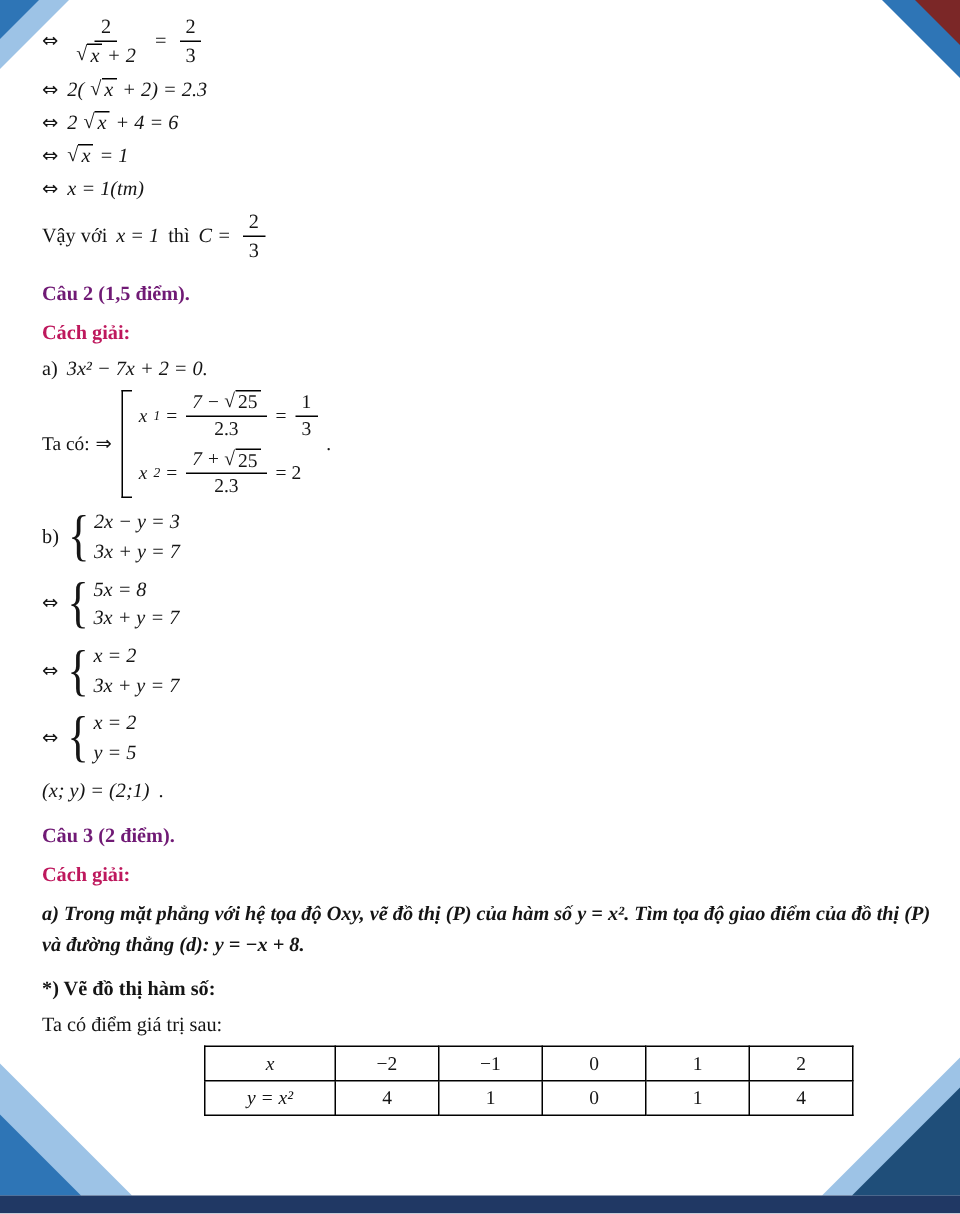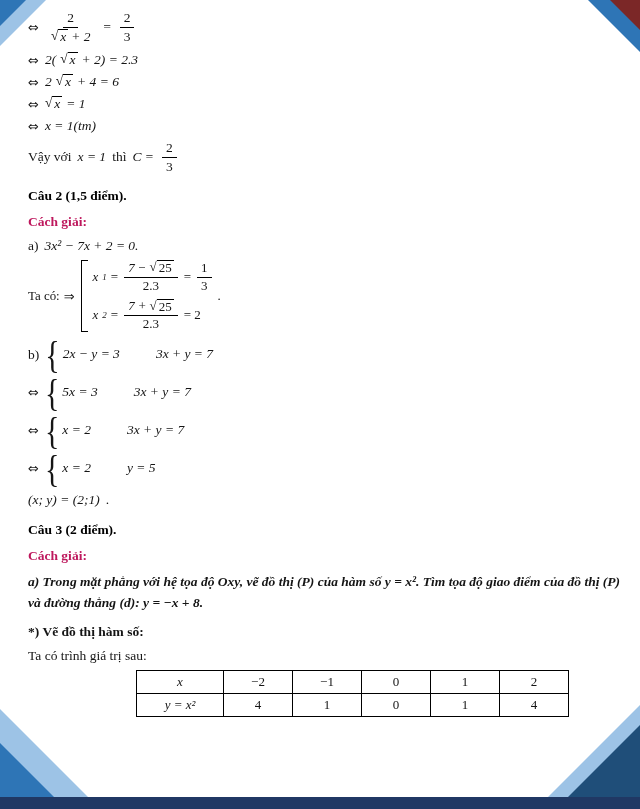--- a/index.html
+++ b/index.html
@@ -21,33 +21,33 @@
   .frac .den{display:flex;align-items:center;justify-content:center;column-gap:3px;padding:1px 4px 0;}
 
   
   .sqrt{display:inline-flex;align-items:flex-start;white-space:nowrap;}
   .sqrt .rsym{line-height:1.1;font-style:normal;}
   .sqrt .rad{border-top:1px solid #000;line-height:1.1;padding:0 2px;font-style:italic;}
 
   
   .sys{display:inline-flex;align-items:center;}
   .sys .brace{font-size:30px;line-height:1;transform:scaleY(1.25);transform-origin:center;margin-right:3px;font-style:normal;}
-  .sys .rows{display:flex;flex-direction:row;row-gap:3px;line-height:1.25;gap:36px;}
+  .sys .rows{display:flex;flex-direction:column;row-gap:3px;line-height:1.25;}
 
   
   .solgroup{display:inline-flex;align-items:stretch;margin-left:2px;}
   .bigbracket{width:6px;border-left:1.6px solid #000;border-top:1.6px solid #000;border-bottom:1.6px solid #000;margin-right:5px;}
   .solrows{display:flex;flex-direction:column;row-gap:5px;justify-content:center;}
   .sol-row{font-size:13px;}
   sub{font-size:9px;font-style:italic;}
 
   .taco{column-gap:4px;font-size:12.9px;}
   .taco .math{font-size:12.9px;}
 
-  .heading-red{color:#000000;font-weight:bold;margin:14px 0 8px;}
+  .heading-red{color:#701a75;font-weight:bold;margin:14px 0 8px;}
   .subhead-red{color:#be185d;font-weight:bold;margin:10px 0 8px;}
   .bi{font-weight:bold;font-style:italic;margin:8px 0;line-height:1.55;}
   .bold{font-weight:bold;margin:10px 0 6px;}
   .plain{margin:8px 0 6px;}
   .concl{margin:8px 0;}
 
   
   .vtable{border-collapse:collapse;margin:4px 0 0 108px;}
   .vtable td{border:1px solid #000;width:60px;height:22px;text-align:center;font-size:13px;padding:0 4px;}
   .vtable td:first-child{width:78px;font-style:italic;}
@@ -215,21 +215,21 @@
           <span class="math">3x + y = 7</span>
         </span>
       </span>
     </div>
 
     <div class="mline sysline">
       <span class="sym">⇔</span>
       <span class="sys">
         <span class="brace">{</span>
         <span class="rows">
-          <span class="math">5x = 3</span>
+          <span class="math">5x = 8</span>
           <span class="math">3x + y = 7</span>
         </span>
       </span>
     </div>
 
     <div class="mline sysline">
       <span class="sym">⇔</span>
       <span class="sys">
         <span class="brace">{</span>
         <span class="rows">
@@ -252,21 +252,21 @@
 
     <div class="mline concl">
       <span class="math">(x; y) = (2;1)</span>
       <span>.</span>
     </div>
 
     <div class="heading-red">Câu 3 (2 điểm).</div>
     <div class="subhead-red">Cách giải:</div>
     <div class="bi">a) Trong mặt phẳng với hệ tọa độ Oxy, vẽ đồ thị (P) của hàm số y = x². Tìm tọa độ giao điểm của đồ thị (P) và đường thẳng (d): y = −x + 8.</div>
     <div class="bold">*) Vẽ đồ thị hàm số:</div>
-    <div class="plain">Ta có trình giá trị sau:</div>
+    <div class="plain">Ta có điểm giá trị sau:</div>
 
     <table class="vtable">
       <tbody>
           <tr>
         <td>x</td>
         <td>−2</td>
         <td>−1</td>
         <td>0</td>
         <td>1</td>
         <td>2</td>

